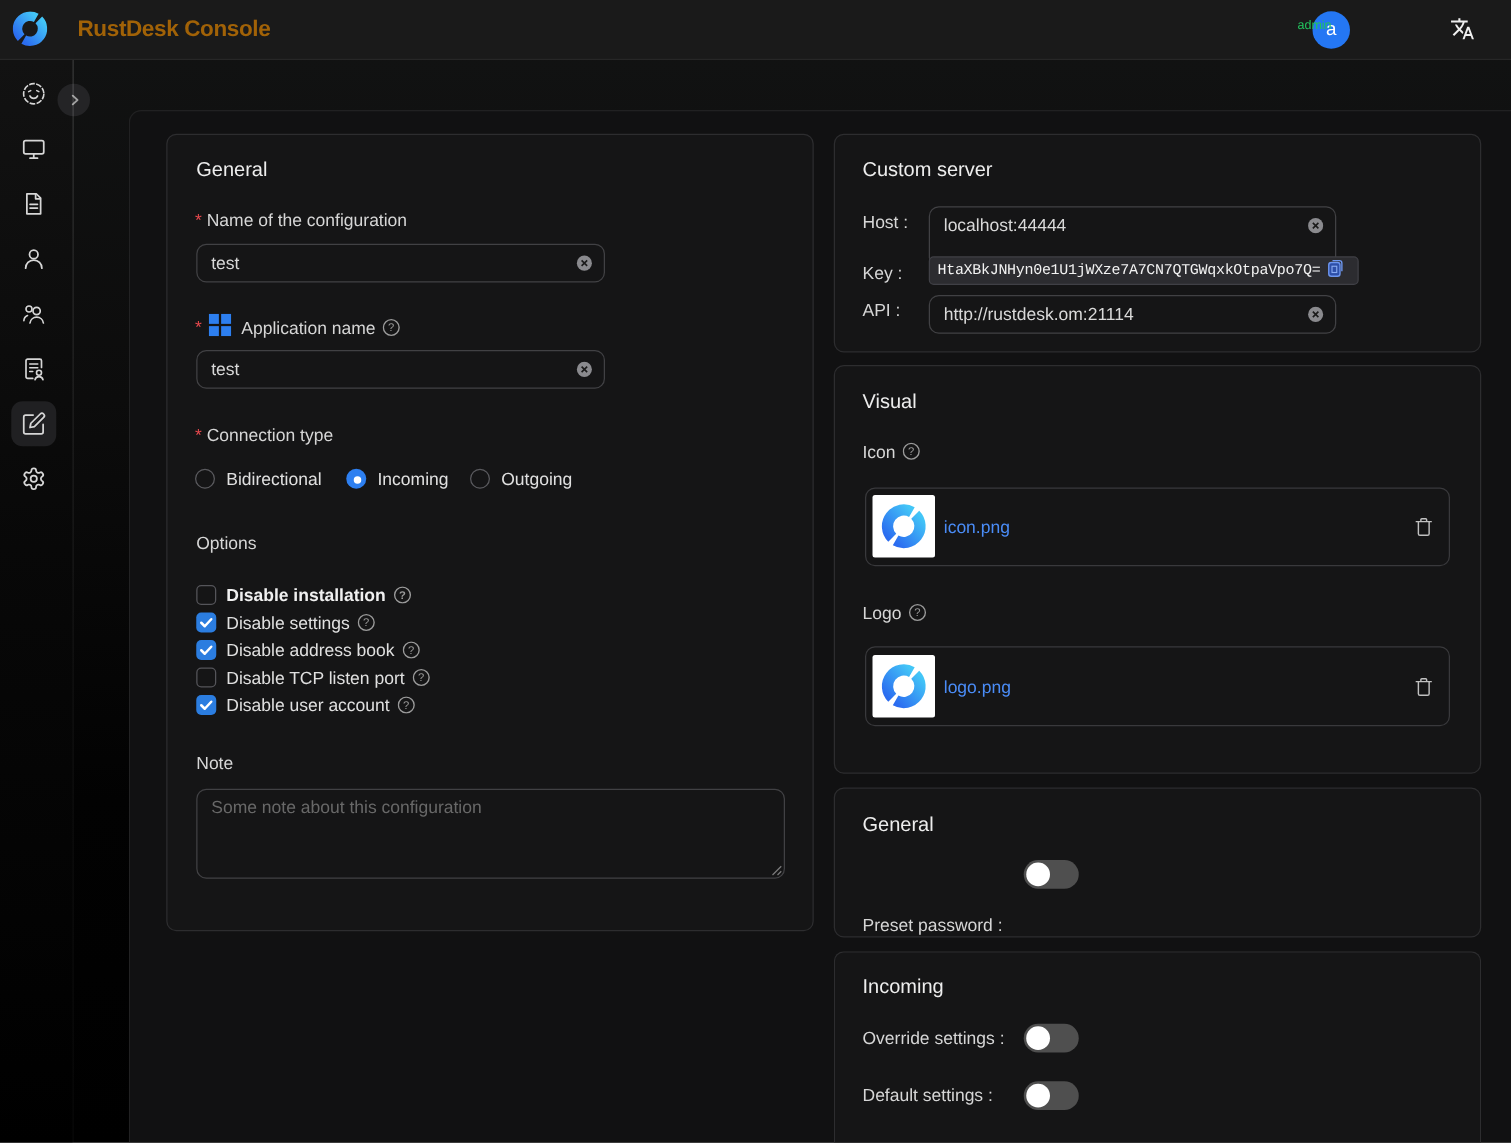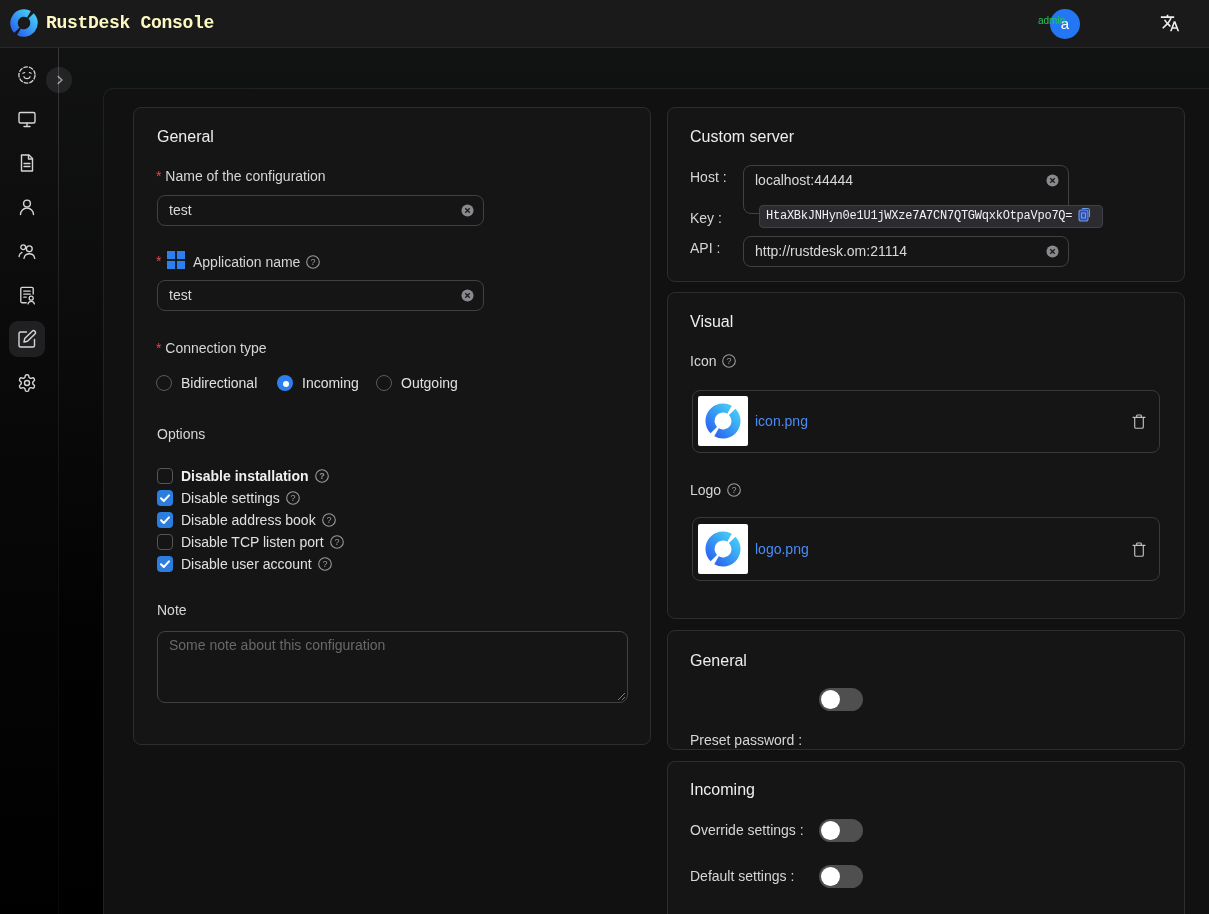--- a/index.html
+++ b/index.html
@@ -6,21 +6,21 @@
   html,body { width:1209px; height:914px; overflow:hidden; }
   body {
     font-family:"Liberation Sans", sans-serif;
     background:linear-gradient(180deg,#121313 0%,#0c0c0c 35%,#020202 70%,#000 100%);
     position:relative; color:#d9d9d9;
   }
   .abs { position:absolute; }
   
   #header { position:absolute; left:0; top:0; width:1209px; height:48px;
     background:#1a1a1a; border-bottom:1px solid rgba(255,255,255,0.06); z-index:5; }
-  #brand { position:absolute; left:46px; top:13px; font-size:18px; font-weight:700; color:#fef9c3; letter-spacing:-0.3px;font-family:Liberation Mono, monospace;}
+  #brand { position:absolute; left:62px; top:13px; font-size:18px; font-weight:700; color:#a16207; letter-spacing:-0.3px;}
   #hlogo { position:absolute; left:10px; top:9px; width:28px; height:28px; }
   #avatar { position:absolute; left:1050px; top:9px; width:30px; height:30px; border-radius:50%;
     background:#2477f4; color:#fff; font-size:15px; text-align:center; line-height:30px; }
   #admin { position:absolute; left:1038px; top:15px; font-size:10px; color:#22c55e; }
   #lang { position:absolute; left:1160px; top:13px; width:20px; height:20px; color:#efefef; }
   
   #sidebar { position:absolute; left:0; top:48px; width:58px; height:866px;
     background:linear-gradient(180deg,#121212 0%,#080808 45%,#000 100%); z-index:4; }
   #sideline { position:absolute; left:58px; top:48px; width:1px; height:866px; z-index:7;
     background:linear-gradient(180deg,rgba(255,255,255,0.16) 0%,rgba(255,255,255,0.10) 20%,rgba(255,255,255,0.05) 55%,rgba(255,255,255,0.03) 100%); }
@@ -135,21 +135,21 @@
   <div class="card" style="left:667px; top:107px; width:518px; height:175px;"></div>
   <div class="title" style="left:690px; top:128px;">Custom server</div>
   <div class="lbl" style="left:690px; top:169px;">Host :</div>
   <div class="input" style="left:743px; top:165px; width:326px; height:49px;">localhost:44444</div>
   <svg class="clear" style="left:1046px; top:174px;" viewBox="0 0 14 14">
     <circle cx="7" cy="7" r="6.5" fill="#8a8a8e"></circle>
     <path d="M4.6 4.6 L9.4 9.4 M9.4 4.6 L4.6 9.4" stroke="#1b1b1b" stroke-width="1.4"></path>
   </svg>
   <div class="lbl" style="left:690px; top:210px;">Key :</div>
   <div class="abs" style="left:743px; top:205px; width:344px; height:23px; background:#2c2c30; border:1px solid #404046; border-radius:4px;
-       font-family:'Liberation Mono',monospace; font-size:12px; letter-spacing:-0.24px; color:#f2f2f2; line-height:21px; padding-left:6px;margin-left:16px;">HtaXBkJNHyn0e1U1jWXze7A7CN7QTGWqxkOtpaVpo7Q=<svg style="width:13px;height:15px;vertical-align:-3px;margin-left:6px;" viewBox="0 0 13 15">
+       font-family:'Liberation Mono',monospace; font-size:12px; letter-spacing:-0.24px; color:#f2f2f2; line-height:21px; padding-left:6px;">HtaXBkJNHyn0e1U1jWXze7A7CN7QTGWqxkOtpaVpo7Q=<svg style="width:13px;height:15px;vertical-align:-3px;margin-left:6px;" viewBox="0 0 13 15">
       <rect x="1" y="3" width="9" height="11" rx="2" fill="#2d4fa8" stroke="#6d96ef" stroke-width="1.1"></rect>
       <path d="M4 1.5 h5.5 a2 2 0 0 1 2 2 V10" fill="none" stroke="#6d96ef" stroke-width="1.1"></path>
       <rect x="3.6" y="6" width="3.8" height="5" fill="none" stroke="#89abf2" stroke-width="0.9"></rect>
     </svg></div>
   <div class="lbl" style="left:690px; top:240px;">API :</div>
   <div class="input" style="left:743px; top:236px; width:326px; height:31px;">http://rustdesk.om:21114</div>
   <svg class="clear" style="left:1046px; top:245px;" viewBox="0 0 14 14">
     <circle cx="7" cy="7" r="6.5" fill="#8a8a8e"></circle>
     <path d="M4.6 4.6 L9.4 9.4 M9.4 4.6 L4.6 9.4" stroke="#1b1b1b" stroke-width="1.4"></path>
   </svg>

